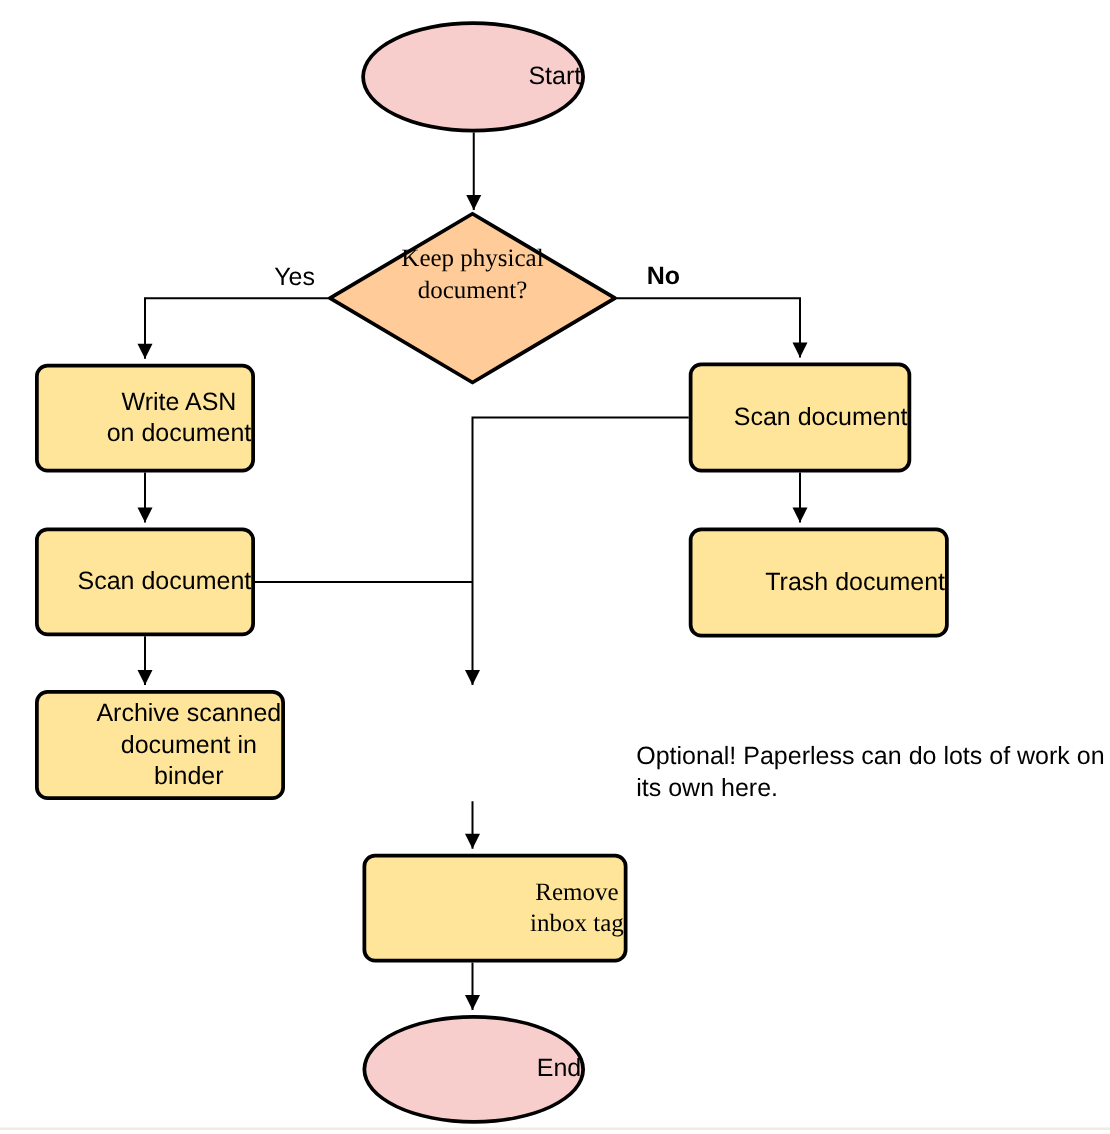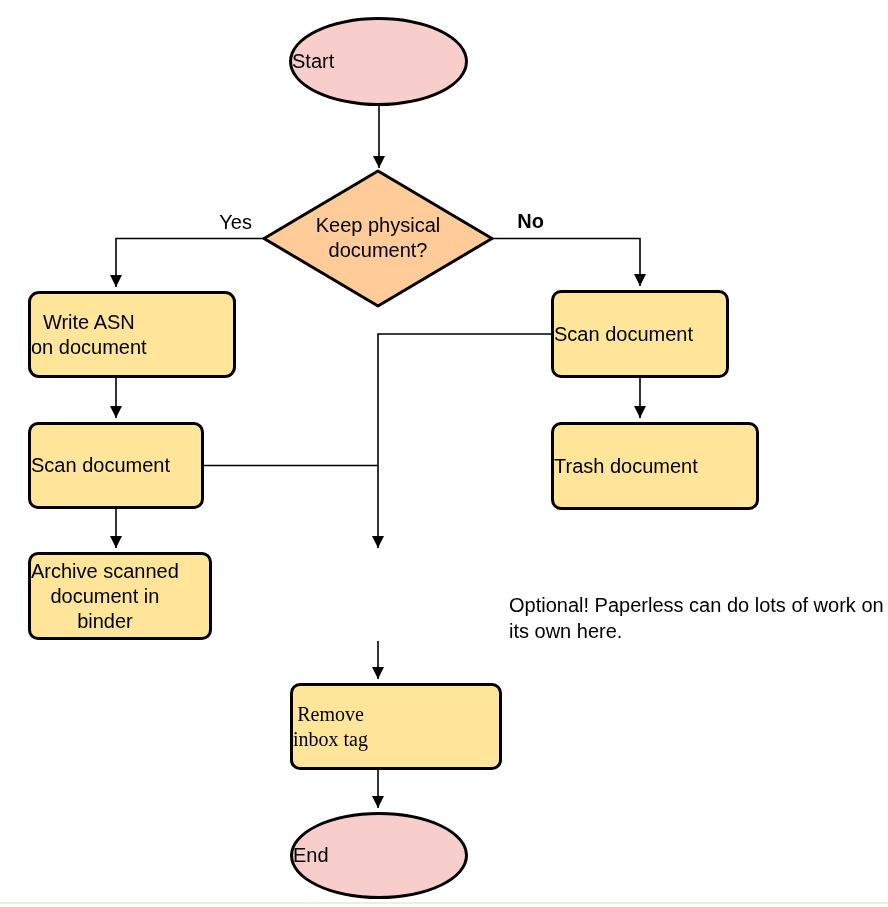--- a/index.html
+++ b/index.html
@@ -17,21 +17,21 @@
   }
   .layer {
     position: absolute;
     left: 0; top: 0;
     width: 888px; height: 907px;
   }
   .node {
     position: absolute;
     display: flex;
     align-items: center;
-    justify-content: flex-start;
+    justify-content: flex-end;
     text-align: center;
     font-size: 20px;
     line-height: 25px;
   }
   .node .lbl { white-space: pre-line; }
   .process {
     background: #ffe599;
     border: 3px solid #000;
     border-radius: 10px;
   }
@@ -99,34 +99,34 @@
     <path class="edge" d="M378,641 L378,679" marker-end="url(#arrow)"></path>
     <path class="edge" d="M378,770 L378,808" marker-end="url(#arrow)"></path>
 
     <polygon points="378,171 492,238.5 378,306 264,238.5" fill="#ffcc99" stroke="#000" stroke-width="3" stroke-linejoin="round"></polygon>
   </svg>
 
   <div class="node terminator" style="left:289px; top:17px; width:179px; height:89px;">
     <span class="lbl">Start</span>
   </div>
 
-  <div class="decision-label" style="left:278px; top:213px; width:200px;">Keep physical
+  <div class="decision-label" style="left:278px; top:195px; width:200px;font-family:Liberation Serif, serif;">Keep physical
 document?</div>
 
   <div class="free-label" style="left:204px; top:210px; width:48px;">Yes</div>
   <div class="free-label" style="left:496px; top:209px; width:48px;font-weight:bold;">No</div>
 
-  <div class="node process" style="left:28px; top:291px; width:208px; height:87px;border-radius:11px;">
+  <div class="node process" style="left:28px; top:291px; width:176px; height:87px;">
     <span class="lbl">Write ASN
 on document</span>
   </div>
   <div class="node process" style="left:28px; top:422px; width:176px; height:87px;">
     <span class="lbl">Scan document</span>
   </div>
-  <div class="node process" style="left:28px; top:552px; width:184px; height:88px;">
+  <div class="node process" style="left:28px; top:552px; width:200px; height:88px;">
     <span class="lbl">Archive scanned
 document in
 binder</span>
   </div>
 
   <div class="node process" style="left:551px; top:290px; width:178px; height:88px;">
     <span class="lbl">Scan document</span>
   </div>
   <div class="node process" style="left:551px; top:422px; width:208px; height:88px;">
     <span class="lbl">Trash document</span>

